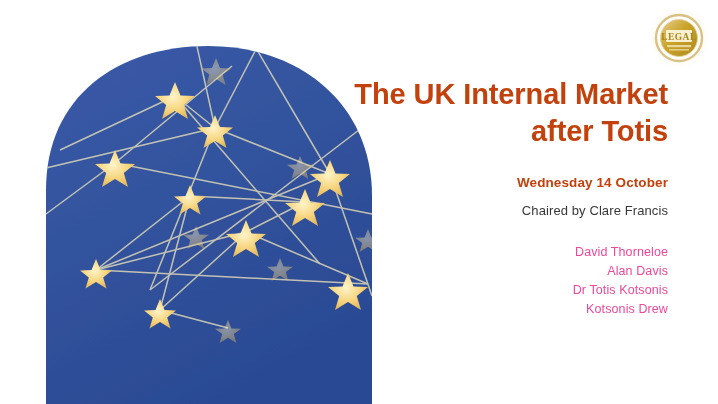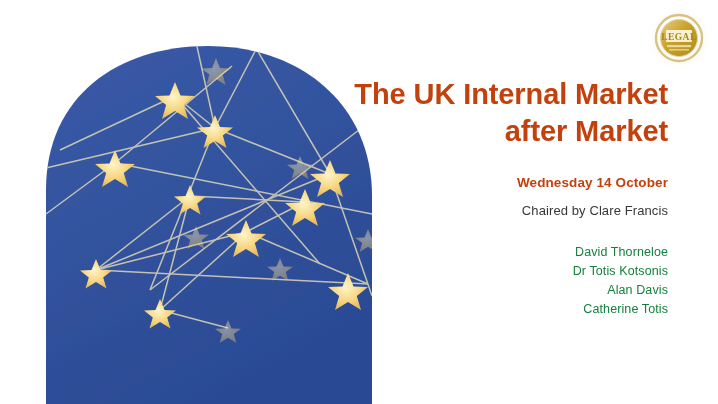--- a/index.html
+++ b/index.html
@@ -66,21 +66,21 @@
   #chair {
     margin-top: 13px;
     color: #383838;
     font-size: 13px;
     font-weight: normal;
     letter-spacing: 0.1px;
   }
 
   #speakers {
     margin-top: 25px;
-    color: #15803d;
+    color: #ec4899;
     font-size: 12.5px;
     line-height: 1.52;
     letter-spacing: 0.1px;
   }
   #speakers .speaker { display: block; }
 </style>
 </head>
 <body>
 
 <div id="slide">
@@ -186,29 +186,29 @@
       <text x="41" y="35.6" text-anchor="middle" font-family="Liberation Serif, serif" font-size="9.5" font-weight="bold" letter-spacing="0.4" fill="#a8871c">LEGAL</text>
       <rect x="29" y="41" width="24" height="2.2" fill="#efe2b4" opacity="0.85"></rect>
       <rect x="31" y="45" width="20" height="1.6" fill="#efe2b4" opacity="0.7"></rect>
     </svg>
   </div>
 
   <div id="text-col">
 
     <h1 id="title">
       <span class="l1">The UK Internal Market</span>
-      <span class="l2">after Market</span>
+      <span class="l2">after Totis</span>
     </h1>
 
     <div id="date">Wednesday 14 October</div>
 
     <div id="chair">Chaired by Clare Francis</div>
 
     <div id="speakers">
       <span class="speaker">David Thorneloe</span>
+      <span class="speaker">Alan Davis</span>
       <span class="speaker">Dr Totis Kotsonis</span>
-      <span class="speaker">Alan Davis</span>
-      <span class="speaker">Catherine Totis</span>
+      <span class="speaker">Kotsonis Drew</span>
     </div>
 
   </div>
 
 </div>
 
 </body></html>

